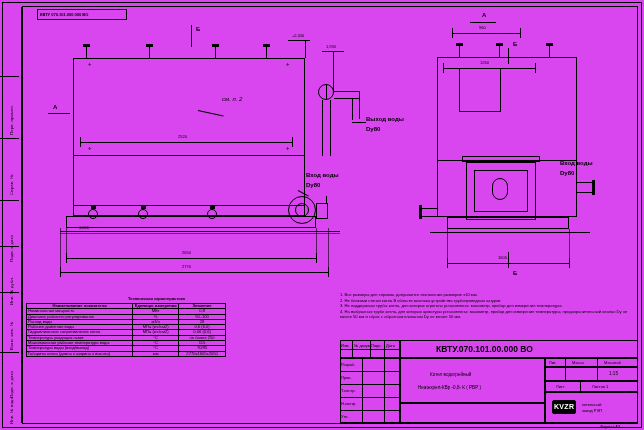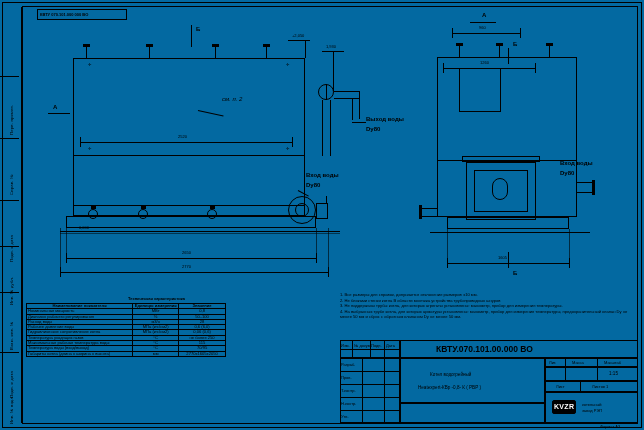--- a/index.html
+++ b/index.html
@@ -1,17 +1,17 @@
 <!DOCTYPE html>
 <html><head>
 <meta charset="utf-8">
 <style>
   html,body{margin:0;padding:0;background:#fff;}
   body{width:644px;height:430px;font-family:"Liberation Sans",sans-serif;color:#000;}
-  #sheet{position:relative;width:644px;height:430px;box-sizing:border-box;background:#0369a1;overflow:hidden;}
+  #sheet{position:relative;width:644px;height:430px;box-sizing:border-box;background:#d946ef;overflow:hidden;}
   .ln{position:absolute;background:#000;}
   .frame-outer{position:absolute;left:2px;top:2px;width:640px;height:426px;border:1px solid #000;box-sizing:border-box;}
   .frame-inner{position:absolute;left:22px;top:6px;width:616px;height:418px;border:1px solid #000;box-sizing:border-box;}
   .vstrip{position:absolute;left:3px;top:7px;width:19px;height:416px;border-right:1px solid #000;box-sizing:border-box;}
   .vcell{position:absolute;left:0;width:19px;border-bottom:1px solid #000;box-sizing:border-box;}
   .vtxt{position:absolute;transform-origin:0 0;white-space:nowrap;font-size:4.2px;letter-spacing:.2px;}
   .t{position:absolute;white-space:nowrap;}
   .small{font-size:4.6px;}
   .tiny{font-size:4px;}
   .med{font-size:6px;}

